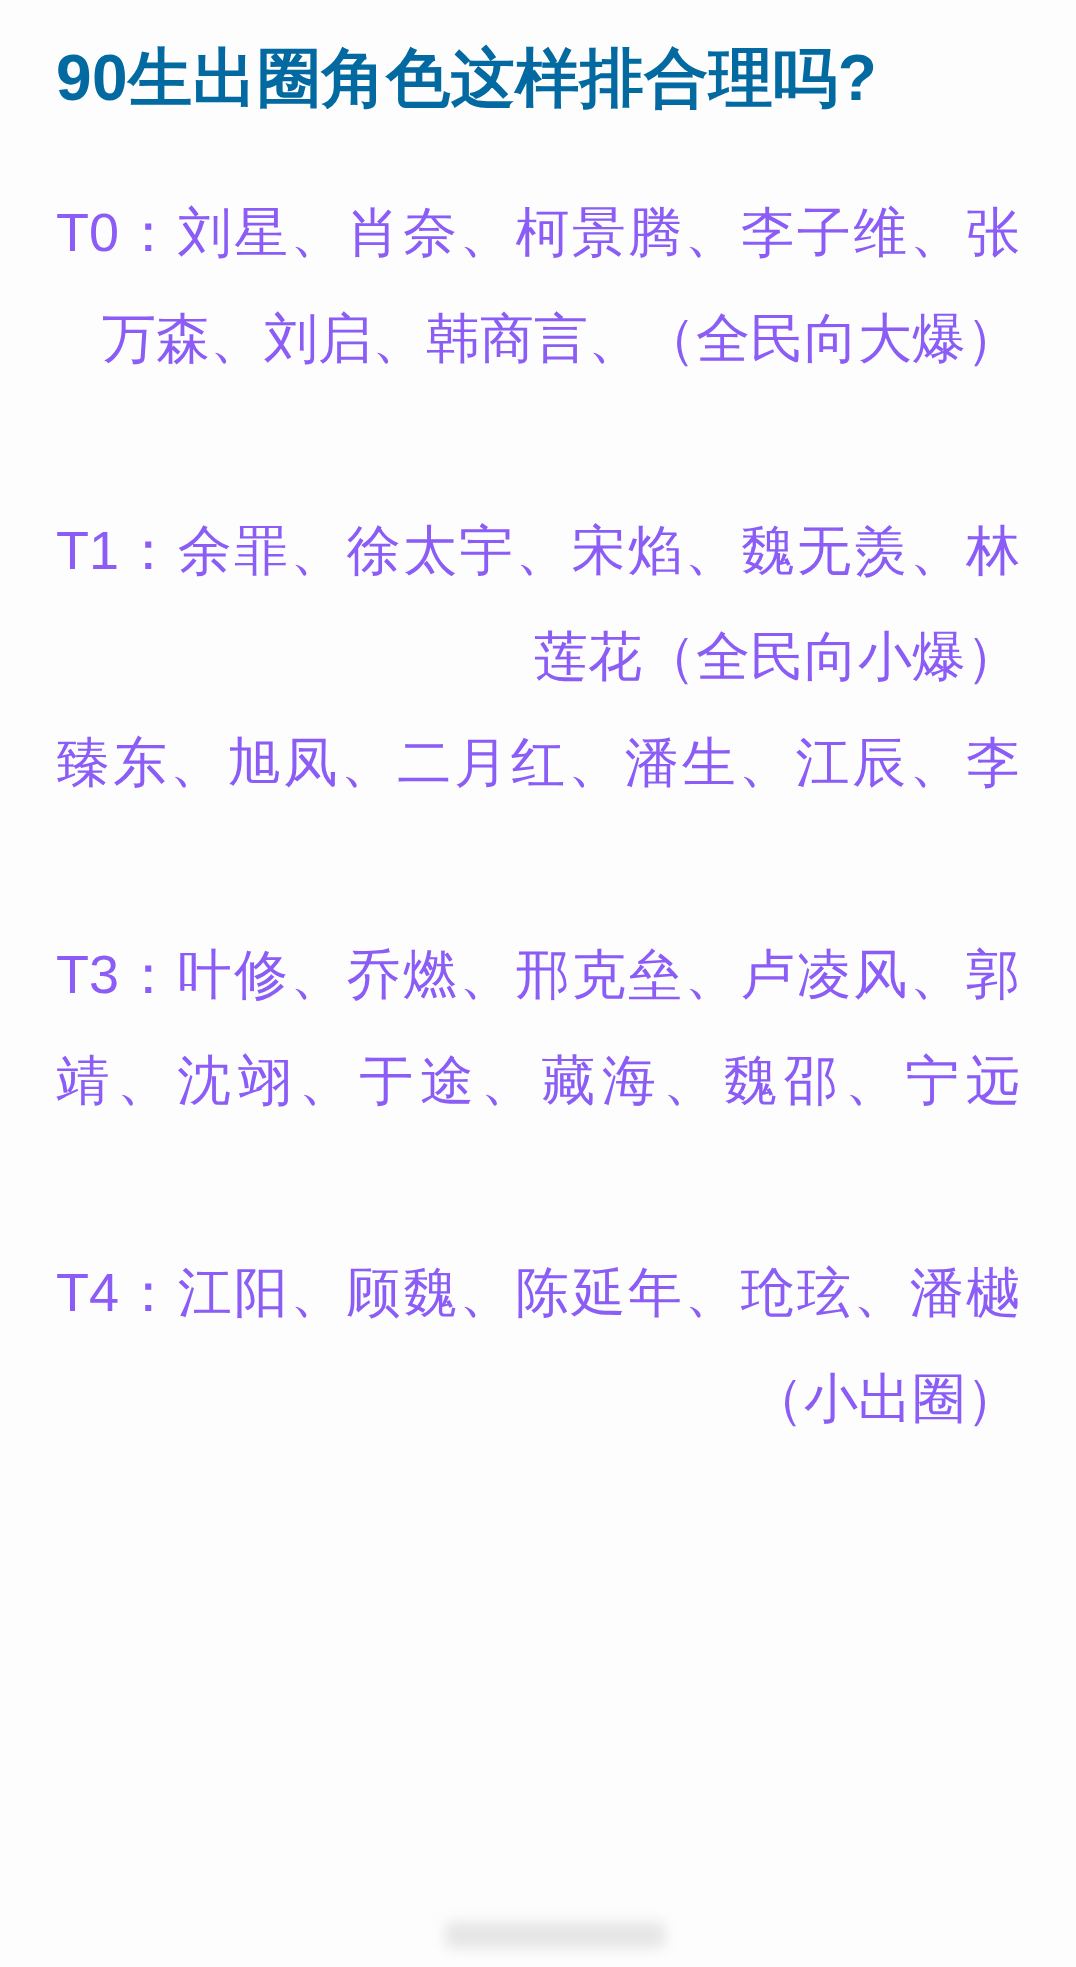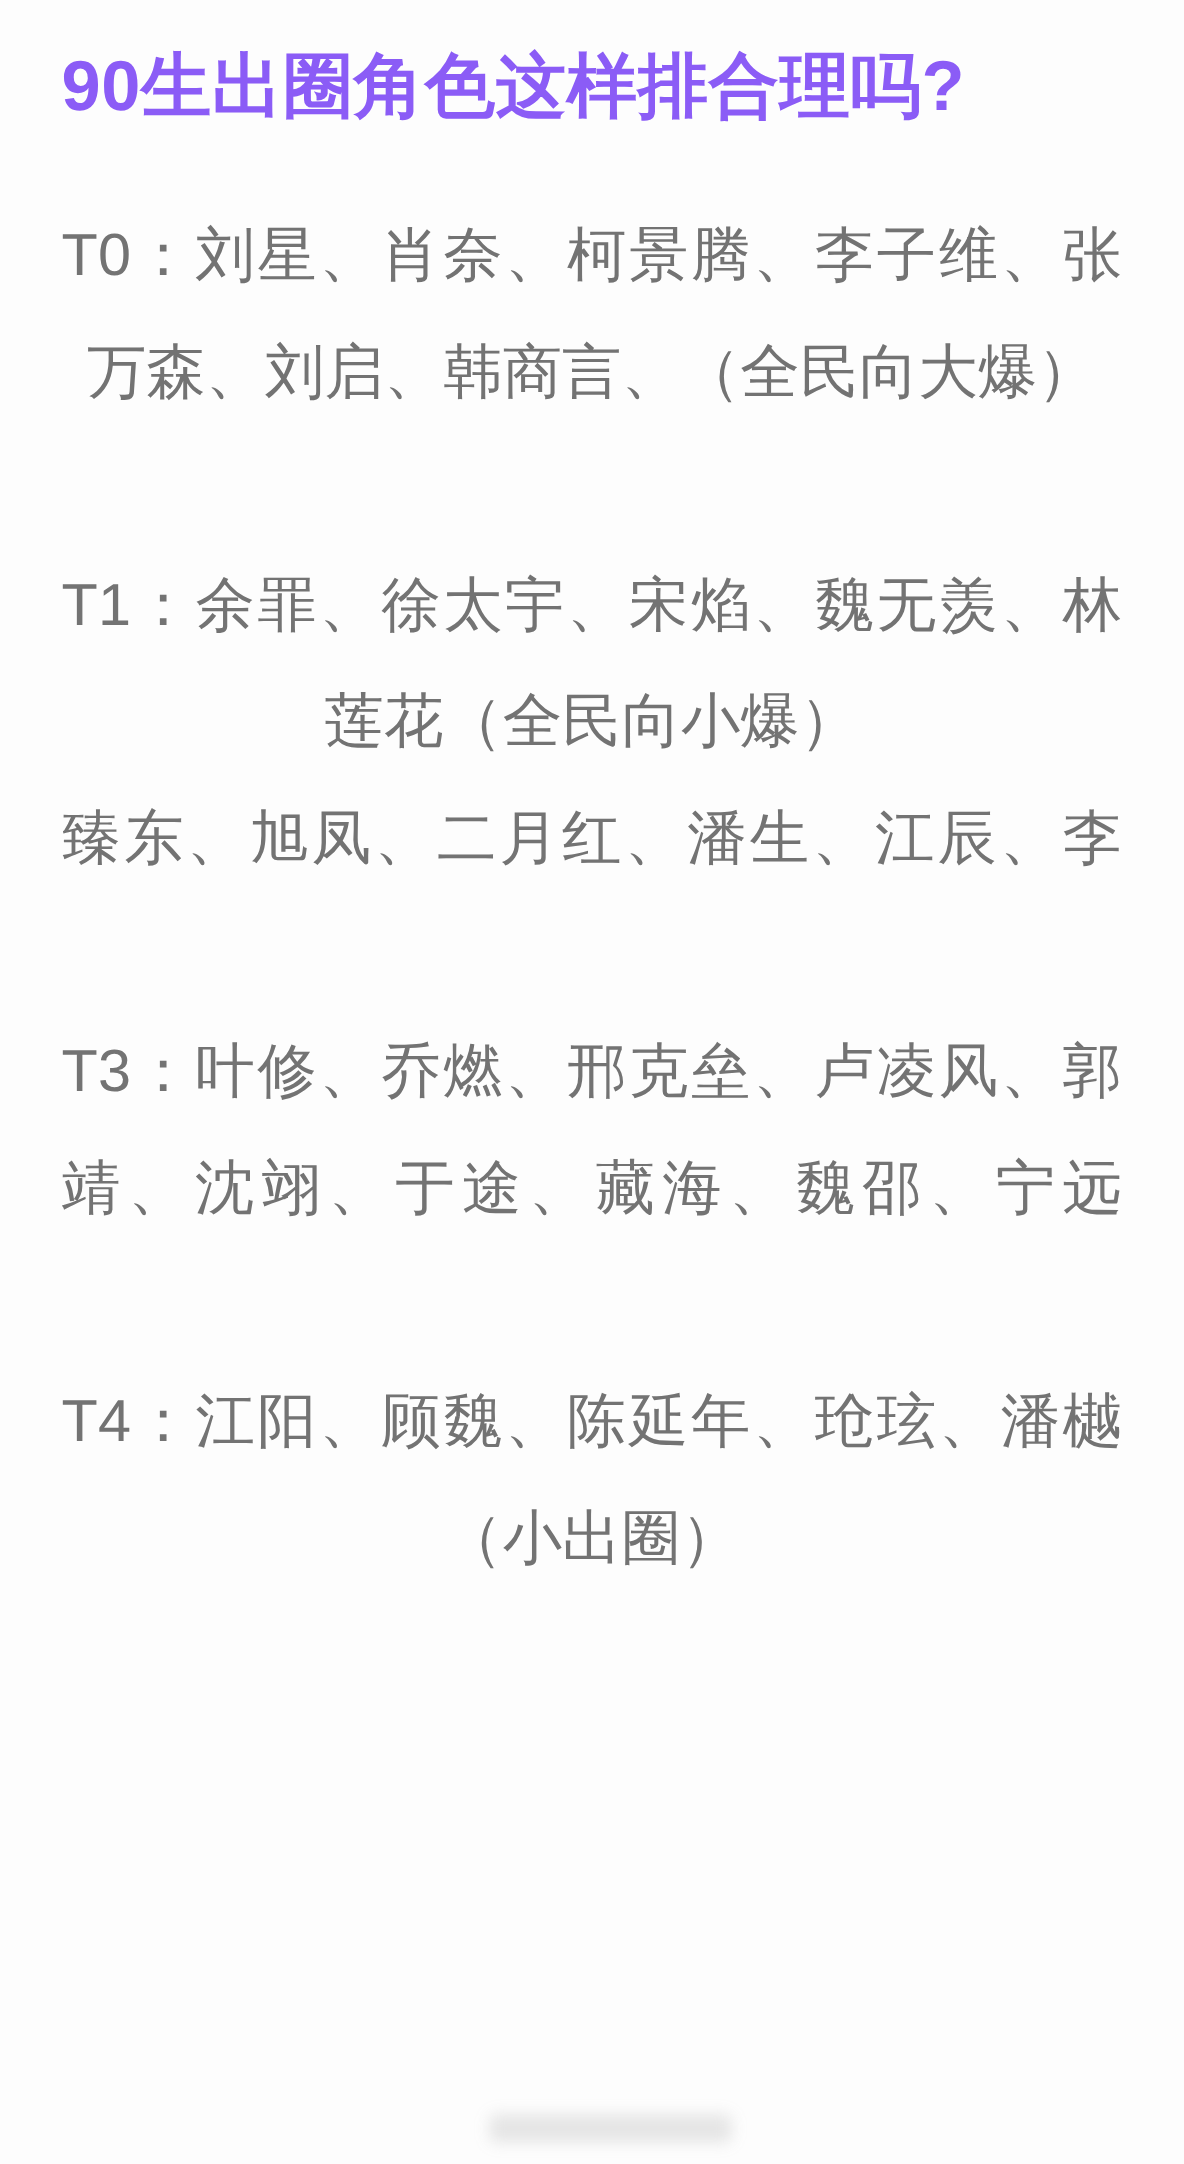--- a/index.html
+++ b/index.html
@@ -17,38 +17,38 @@
   }
   .doc {
     padding: 35px 56px 0 56px;
   }
   .post-title {
     font-size: 64px;
     font-weight: 700;
     line-height: 86px;
     margin: 0 0 58px 0;
     letter-spacing: 0.5px;
-    color: #8b5cf6;
+    color: #0369a1;
   }
   .tier {
     font-size: 54px;
     font-weight: 500;
     margin: 0 0 106px 0;
-    color: #737373;
+    color: #8b5cf6;
   }
   .tier .line {
     line-height: 106px;
     white-space: pre-wrap;
   }
   .tier .line.just {
     text-align: justify;
     text-align-last: justify;
   }
   .tier .line.plain {
-    text-align: center;
+    text-align: right;
   }
   .watermark {
     position: absolute;
     left: 445px;
     top: 1922px;
     width: 220px;
     height: 26px;
     background: rgba(120, 120, 120, 0.18);
     filter: blur(7px);
     border-radius: 6px;

